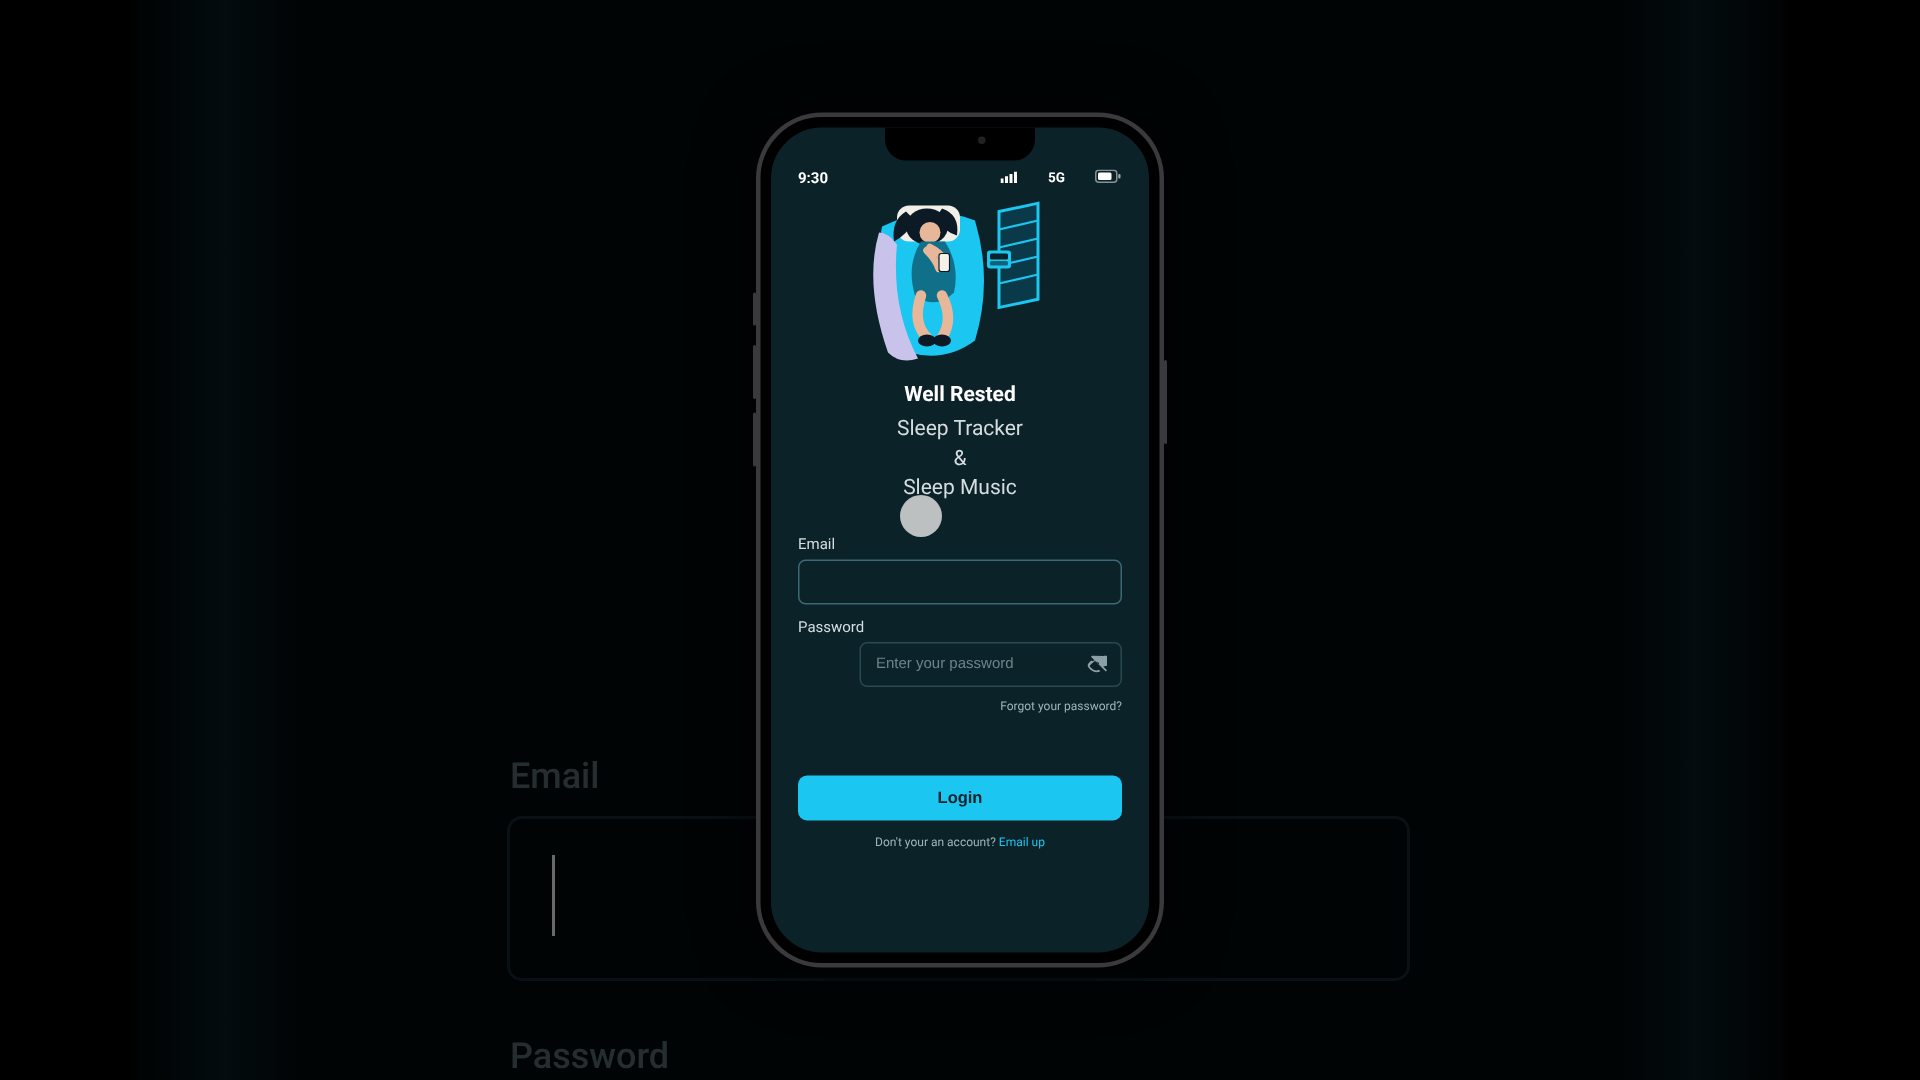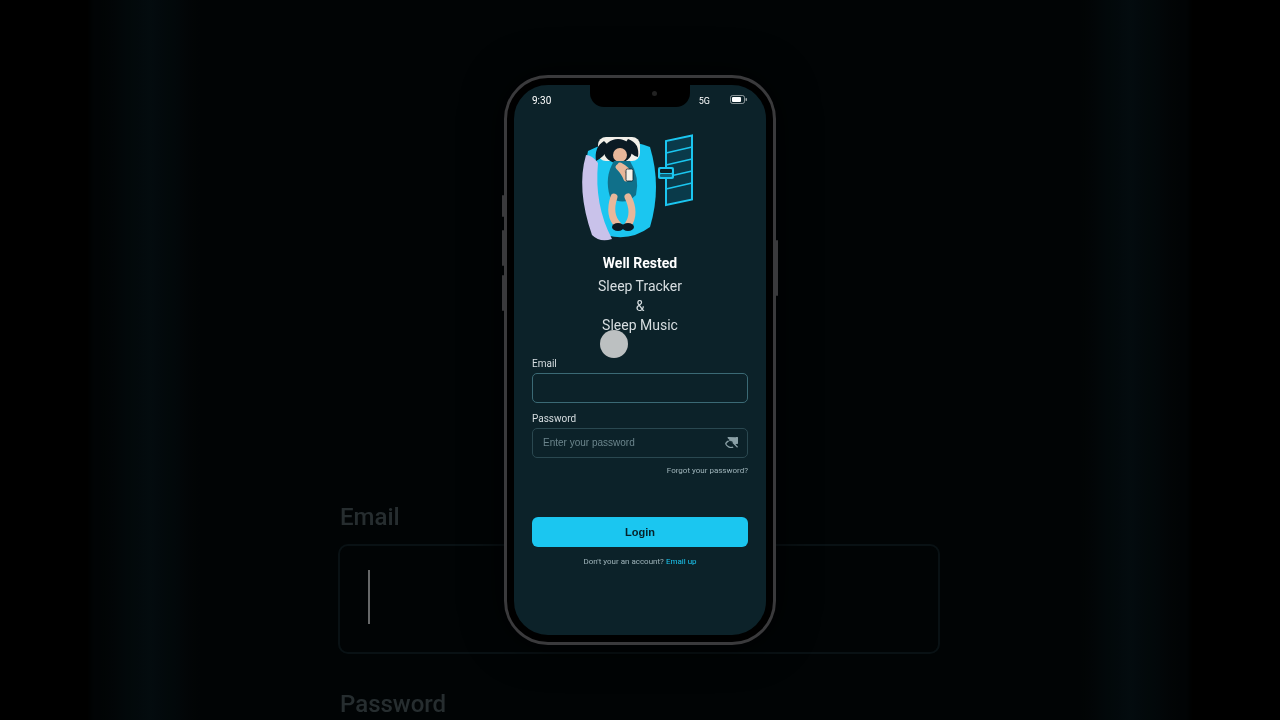--- a/index.html
+++ b/index.html
@@ -117,30 +117,30 @@
     top: 6px;
     left: 50%;
     transform: translateX(12px);
     width: 5px; height: 5px;
     background: #222; border-radius: 50%;
   }
 
   
   .status-bar {
     position: absolute;
-    top: 10px;
+    top: 20px;
     left: 0; right: 0;
     height: 20px;
     display: flex;
     justify-content: space-between;
-    align-items: flex-start;
+    align-items: flex-end;
     padding: 0 18px;
     color: #fff;
     font-size: 10px;
-    font-weight: 400;
+    font-weight: 700;
     z-index: 4;
   }
   .status-right { display: flex; align-items: center; gap: 20px; }
   .signal-icon, .battery-icon { display: inline-block; }
 
   .screen-content {
     position: absolute;
     top: 32px; left: 0; right: 0; bottom: 0;
     padding: 8px 18px 16px;
     display: flex;
@@ -187,21 +187,21 @@
     color: #fff;
     font-size: 10px;
     outline: none;
     margin-bottom: 10px;
   }
   .text-input.focused {
     border-color: #3b6a75;
     caret-color: #fff;
   }
   .text-input::placeholder { color: #6b858c; }
-  .password-wrap { position: relative; }
+  .password-wrap { position: relative; margin-left: 41px; }
   .eye-icon {
     position: absolute;
     right: 10px;
     top: 8px;
     width: 14px; height: 14px;
     color: #8aa0a6;
     cursor: pointer;
   }
   .forgot-link {
     display: block;

